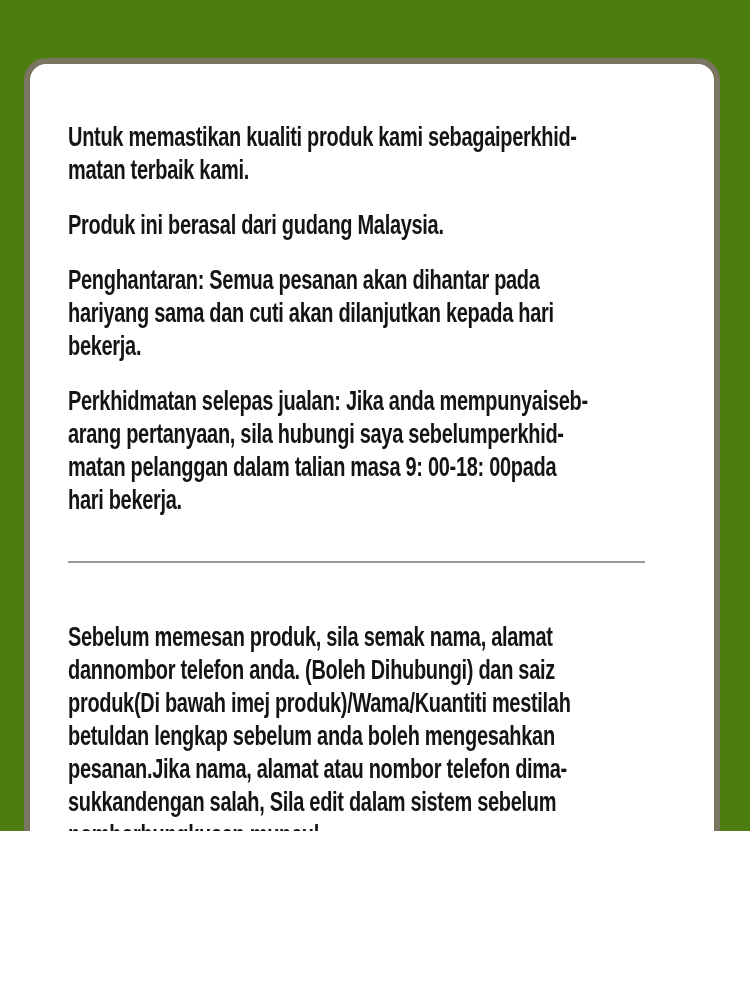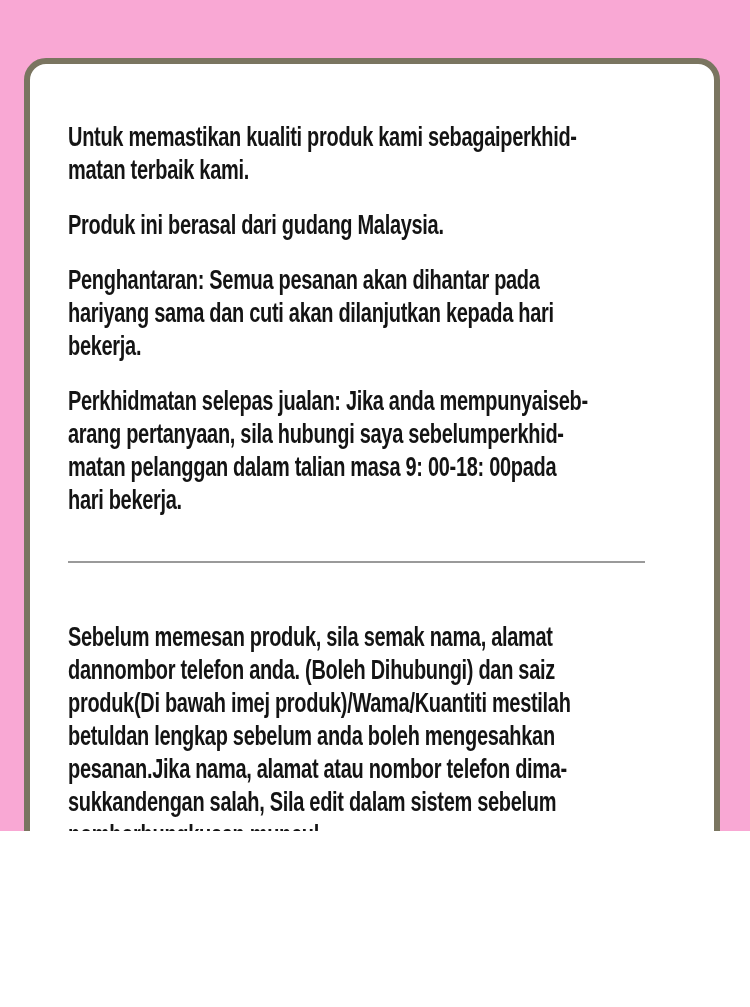--- a/index.html
+++ b/index.html
@@ -4,21 +4,21 @@
 <style>
   html, body {
     margin: 0;
     padding: 0;
     overflow: hidden;
   }
   .page {
     position: relative;
     width: 750px;
     height: 831px;
-    background: #f9a8d4;
+    background: #4d7c0f;
     font-family: "Liberation Sans", sans-serif;
   }
   .card {
     position: absolute;
     left: 24px;
     top: 58px;
     width: 696px;
     height: 843px;
     box-sizing: border-box;
     border: 6px solid #7a7560;

